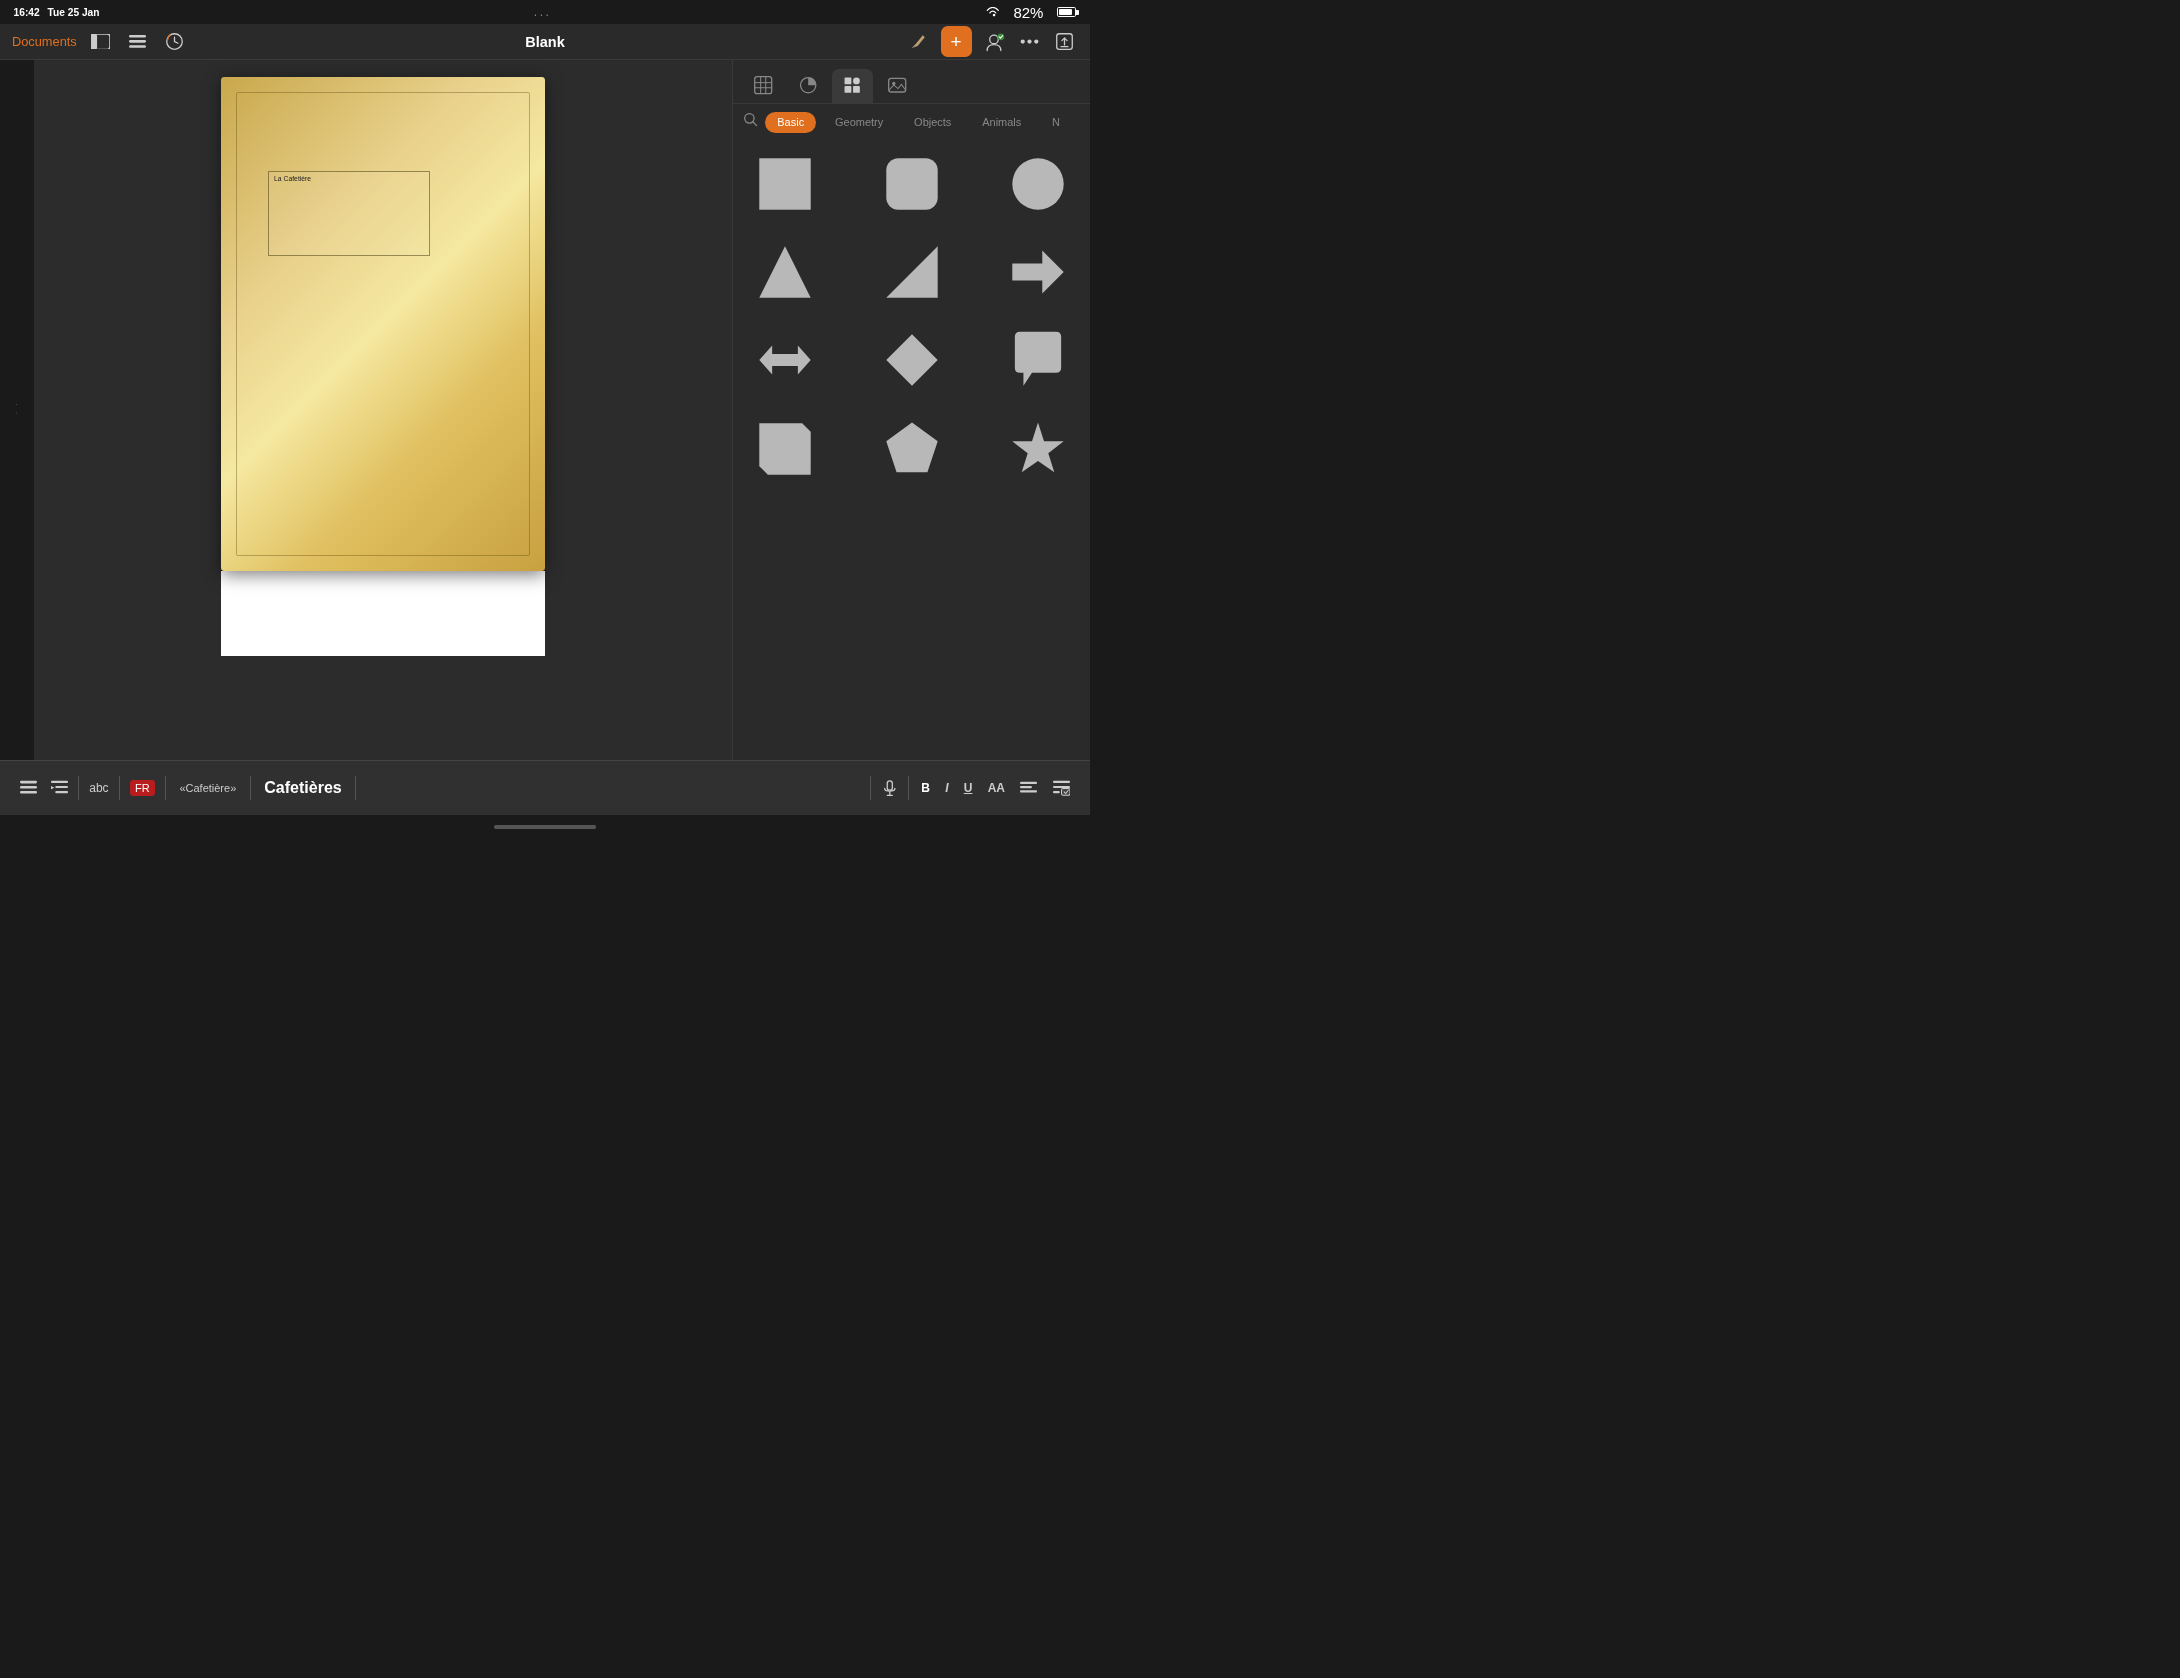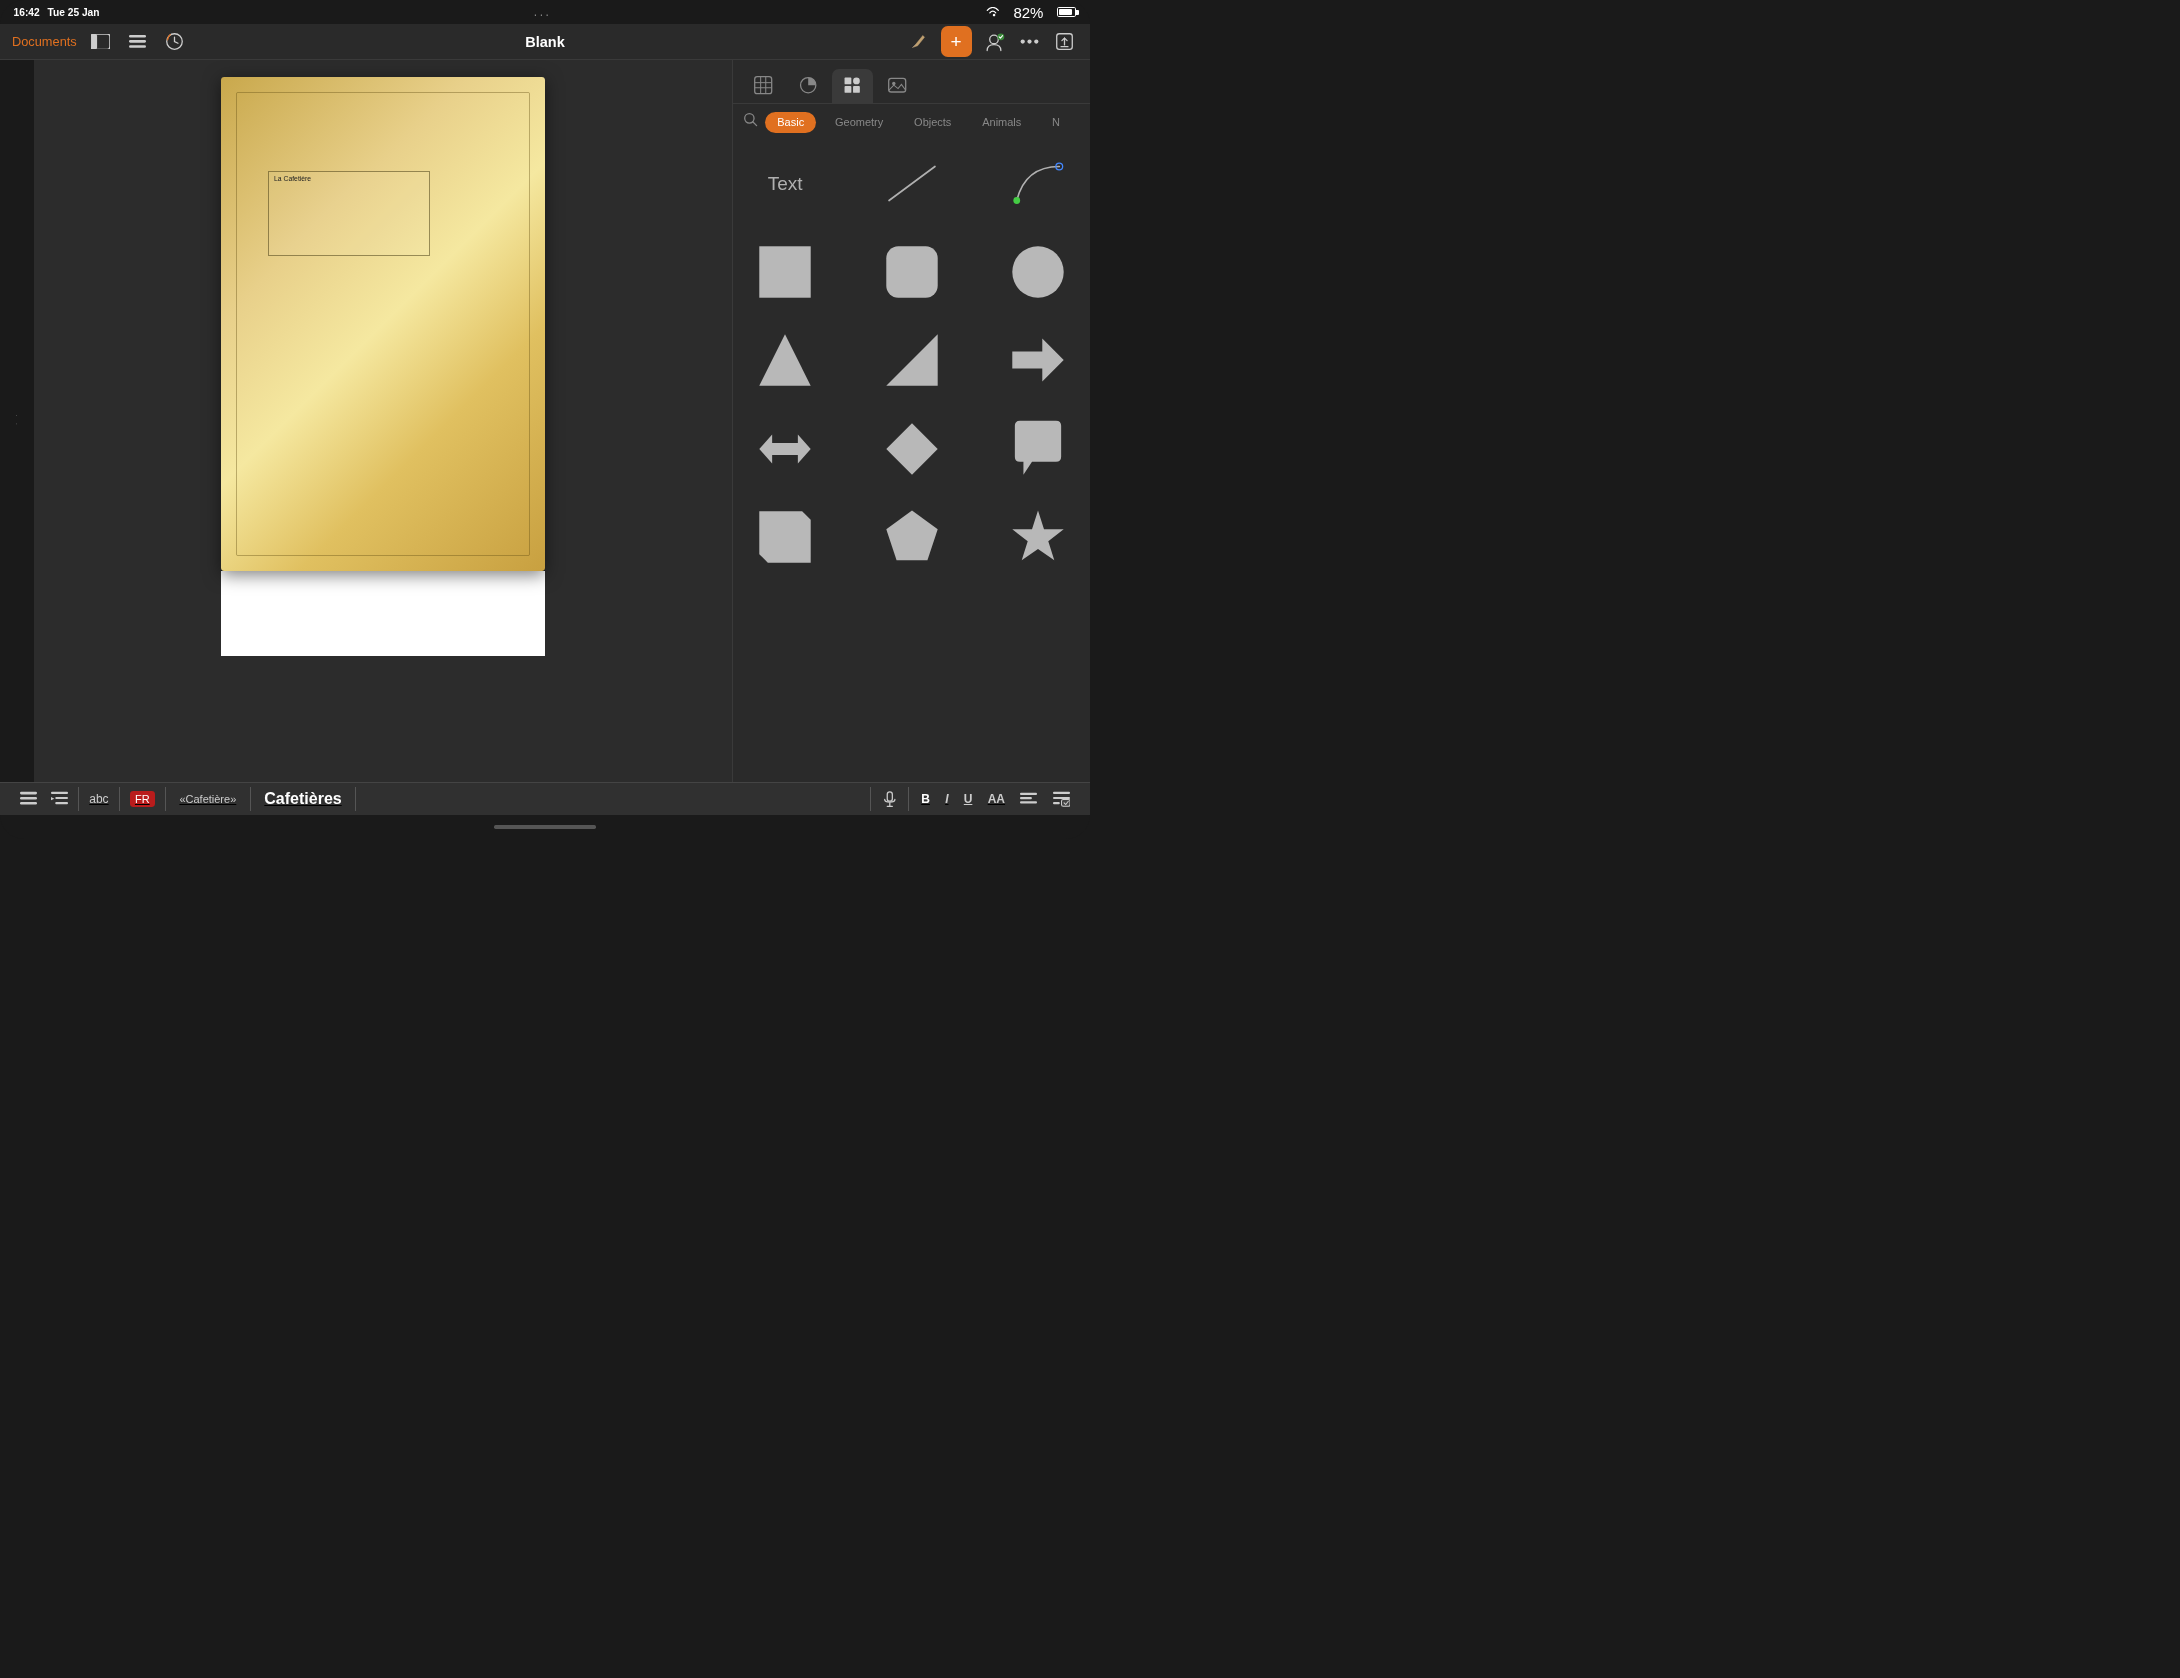--- a/index.html
+++ b/index.html
@@ -305,29 +305,28 @@
     }
 
     .shape-text-label {
       font-size: 17px;
       color: #c0c0c0;
       font-weight: 400;
     }
 
     
     .bottom-toolbar {
-      height: 33px;
+      height: 55px;
       background: rgba(50,50,50,0.95);
       display: flex;
       align-items: center;
       padding: 0 13.6px;
       gap: 0;
       border-top: 0.9px solid #444;
       flex-shrink: 0;
-      text-decoration: underline;
     }
     .bt-item {
       display: flex;
       align-items: center;
       justify-content: center;
       color: #cccccc;
       font-size: 11px;
       padding: 0 6.8px;
       height: 100%;
       cursor: pointer;
@@ -542,37 +541,20 @@
       <div class="filter-pill">
         <span>Animals</span>
       </div>
       <div class="filter-pill">
         <span>N</span>
       </div>
     </div>
 
     <div class="shapes-grid-container">
 
-      <div class="shapes-row">
-        <div class="shape-item">
-          <span class="shape-text-label" style="font-size:19px;color:#b0b0b0;font-weight:400;">Text</span>
-        </div>
-        <div class="shape-item">
-          <svg width="60" height="51" viewBox="0 0 70 60">
-            <line x1="8" y1="50" x2="62" y2="10" stroke="#b0b0b0" stroke-width="2" stroke-linecap="round"></line>
-          </svg>
-        </div>
-        <div class="shape-item">
-          <svg width="60" height="51" viewBox="0 0 70 60">
-            <path d="M10 50 Q20 10 60 10" stroke="#b0b0b0" stroke-width="2" fill="none" stroke-linecap="round"></path>
-            <circle cx="60" cy="10" r="4" fill="none" stroke="#4488ff" stroke-width="1.5"></circle>
-            <circle cx="10" cy="50" r="4" fill="#44cc44" stroke="none"></circle>
-          </svg>
-        </div>
-      </div>
 
       <div class="shapes-row">
         <div class="shape-item">
           <svg width="60" height="60" viewBox="0 0 70 70">
             <rect x="5" y="5" width="60" height="60" fill="#b8b8b8"></rect>
           </svg>
         </div>
         <div class="shape-item">
           <svg width="60" height="60" viewBox="0 0 70 70">
             <rect x="5" y="5" width="60" height="60" rx="14" fill="#b8b8b8"></rect>

